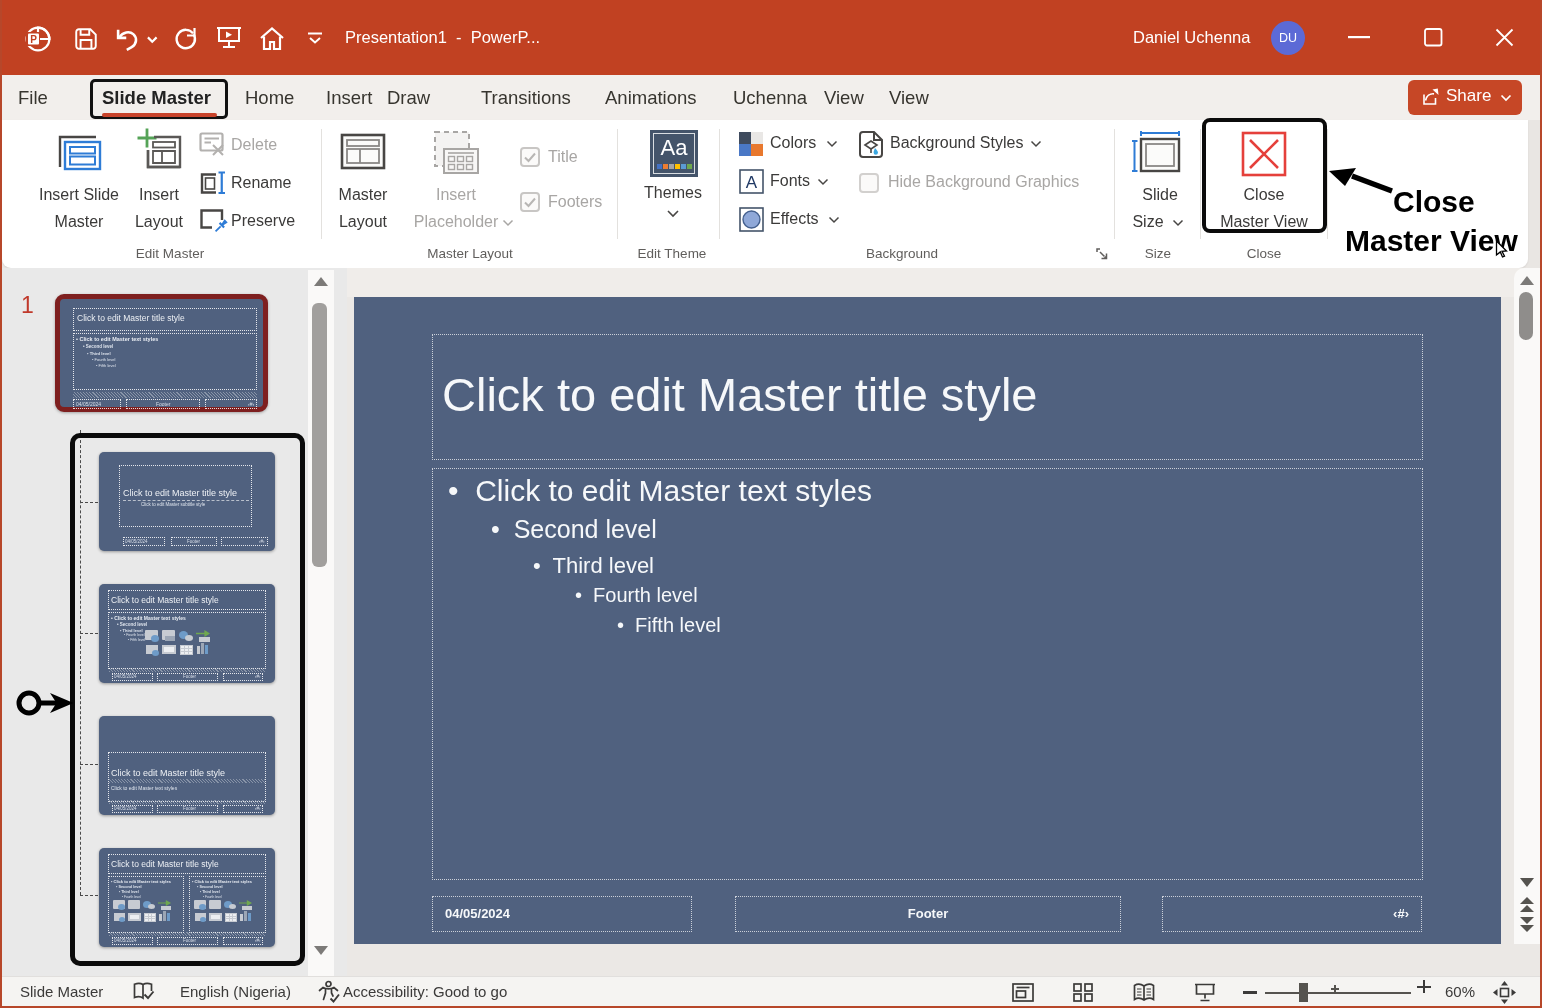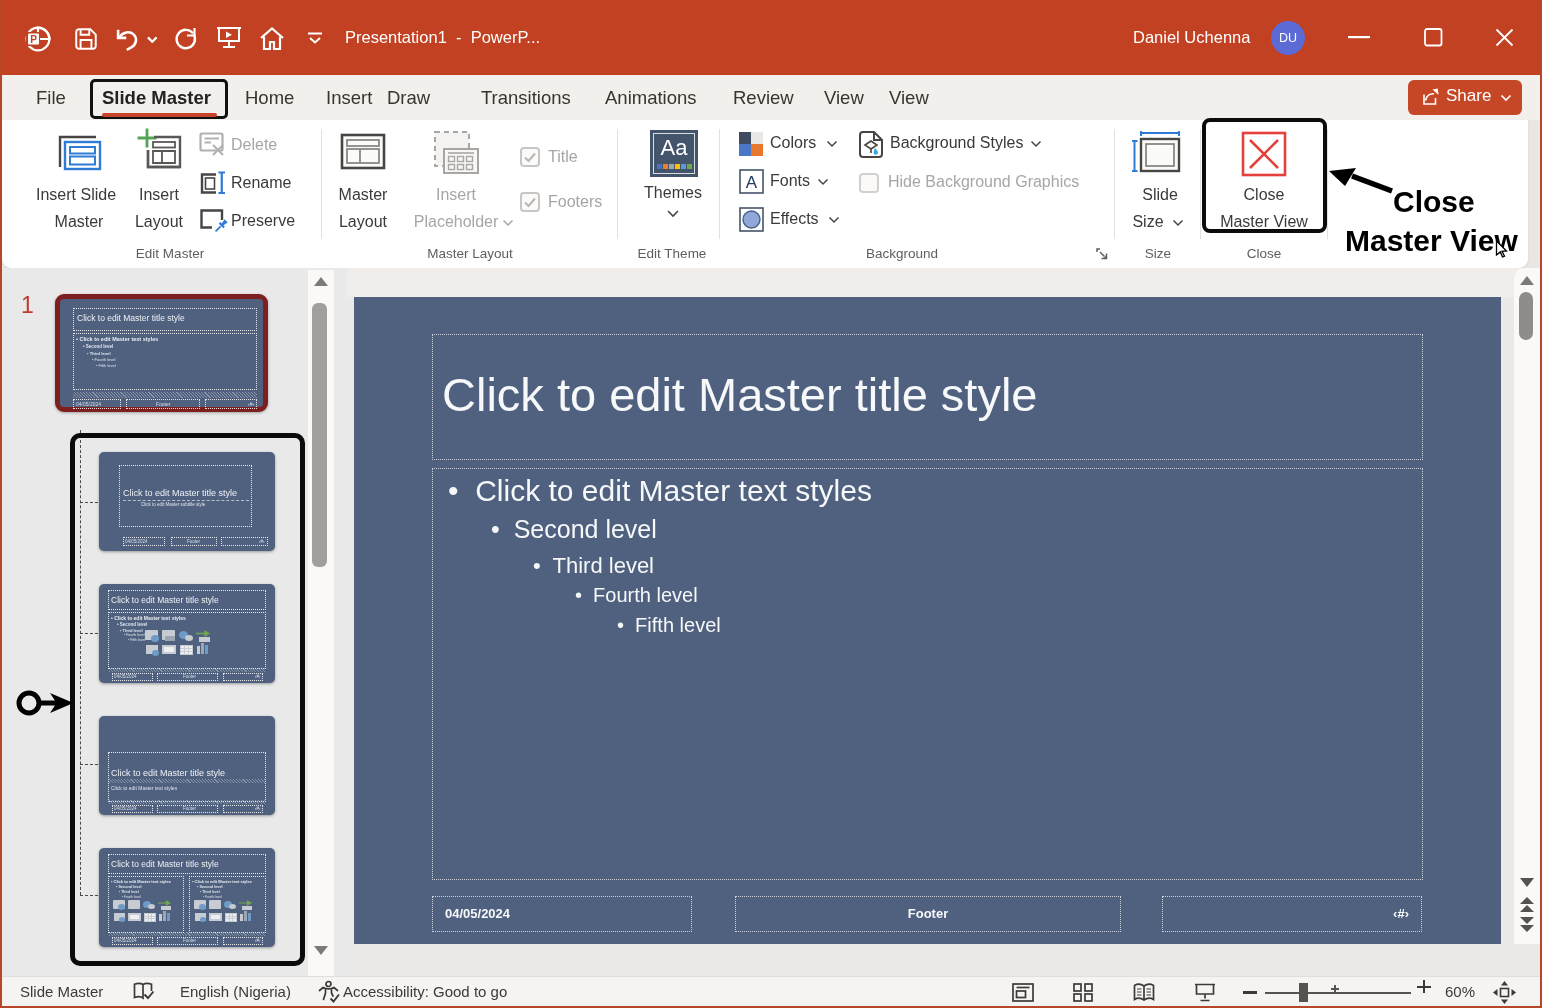--- a/index.html
+++ b/index.html
@@ -99,30 +99,30 @@
     </svg>
   <svg style="left:1424px;top:28px" width="19" height="19" viewBox="0 0 19 19" fill="none" stroke="#fff" stroke-width="1.8">
       <rect x="1" y="1" width="16.5" height="16.5" rx="2"></rect>
     </svg>
   <svg style="left:1495px;top:28px" width="19" height="19" viewBox="0 0 19 19" stroke="#fff" stroke-width="1.8">
       <path d="M1.5 1.5 L17.5 17.5 M17.5 1.5 L1.5 17.5"></path>
     </svg>
 </div>
 
 <div class="abs" id="tabrow">
-  <div class="tab" style="left:34px">File</div>
+  <div class="tab" style="left:16px">File</div>
   <div class="tab" style="left:100px;font-weight:bold;color:#222">Slide Master</div>
   <div id="smbox"></div>
     <div id="smunder"></div>
   <div class="tab" style="left:243px">Home</div>
   <div class="tab" style="left:324px">Insert</div>
   <div class="tab" style="left:385px">Draw</div>
   <div class="tab" style="left:479px">Transitions</div>
   <div class="tab" style="left:603px">Animations</div>
-  <div class="tab" style="left:731px">Review</div>
+  <div class="tab" style="left:731px">Uchenna</div>
   <div class="tab" style="left:822px">View</div>
   <div class="tab" style="left:887px">View</div>
   <div id="share">
     <svg style="position:absolute;left:13px;top:7px" width="20" height="20" viewBox="0 0 20 20" fill="none" stroke="#fff">
       <path d="M3 7.5 V17 H14.5 V11" stroke-width="1.6"></path>
       <path d="M4.5 13.5 C5.5 9 9 6.3 13 6.8" stroke-width="1.7"></path>
       <path d="M11.5 2.5 L17.5 8 L16.8 1.5 Z" fill="#fff" stroke="none"></path>
     </svg>
     <span style="position:absolute;left:38px;top:6px">Share</span>
     <svg style="position:absolute;left:92px;top:14px" width="12" height="8" viewBox="0 0 12 8" fill="none" stroke="#fff" stroke-width="1.7">
@@ -154,21 +154,21 @@
         <path d="M10.5 5.5 V10.5 H5.5"></path>
         <path d="M10.5 10.5 L7.2 10.5 L10.5 7.2 Z" fill="#605E5C" stroke="none"></path>
   </svg>
 
   <svg style="position:absolute;left:57px;top:134px" width="46" height="38" viewBox="0 0 46 38">
     <path d="M3 33 V3 H39" fill="none" stroke="#484644" stroke-width="2.4"></path>
     <rect x="8" y="8" width="35" height="27" fill="#fff" stroke="#2E7CD6" stroke-width="2.4"></rect>
     <rect x="13" y="13" width="25" height="6.5" fill="none" stroke="#2E7CD6" stroke-width="2"></rect>
     <rect x="13" y="22.5" width="25" height="8" fill="none" stroke="#2E7CD6" stroke-width="2"></rect>
   </svg>
-  <div class="rbtxt" style="left:36px;width:120px;top:186px">Insert Slide</div>
+  <div class="rbtxt" style="left:19px;width:120px;text-align:center;top:186px">Insert Slide</div>
   <div class="rbtxt" style="left:19px;width:120px;text-align:center;top:213px">Master</div>
   <svg style="position:absolute;left:134px;top:126px" width="50" height="46" viewBox="0 0 50 46">
     <path d="M13 2.5 V21.5 M3.5 12 H22.5" stroke="#55A357" stroke-width="2.8" fill="none"></path>
     <path d="M20 11 H46 V41 H14 V24" fill="none" stroke="#5A5856" stroke-width="2.4"></path>
     <path d="M14 24 V41 H46" fill="none" stroke="#5A5856" stroke-width="2.4"></path>
     <rect x="19" y="16" width="22" height="5.5" fill="none" stroke="#5A5856" stroke-width="1.8"></rect>
     <path d="M28 25 V37 M19 25 H41 V37 H19 Z" fill="none" stroke="#5A5856" stroke-width="1.8"></path>
   </svg>
   <div class="rbtxt" style="left:99px;width:120px;text-align:center;top:186px">Insert</div>
   <div class="rbtxt" style="left:99px;width:120px;text-align:center;top:213px">Layout</div>

